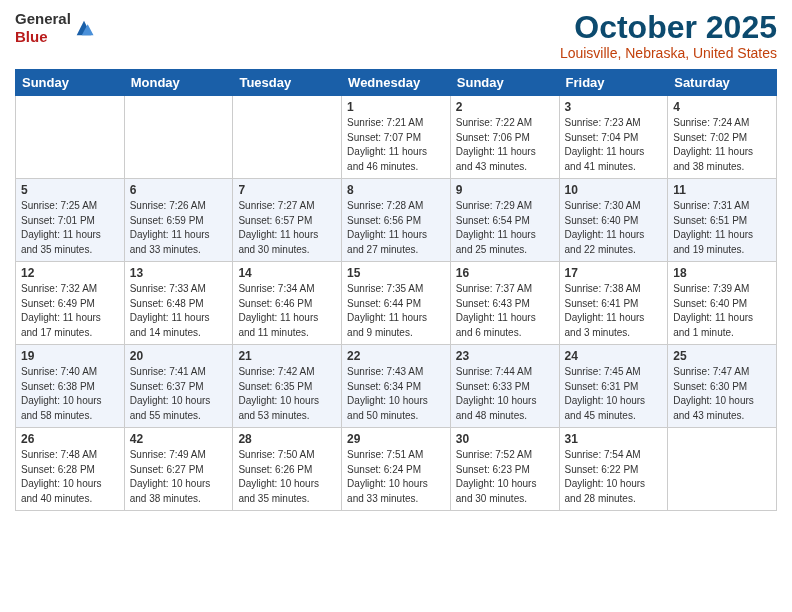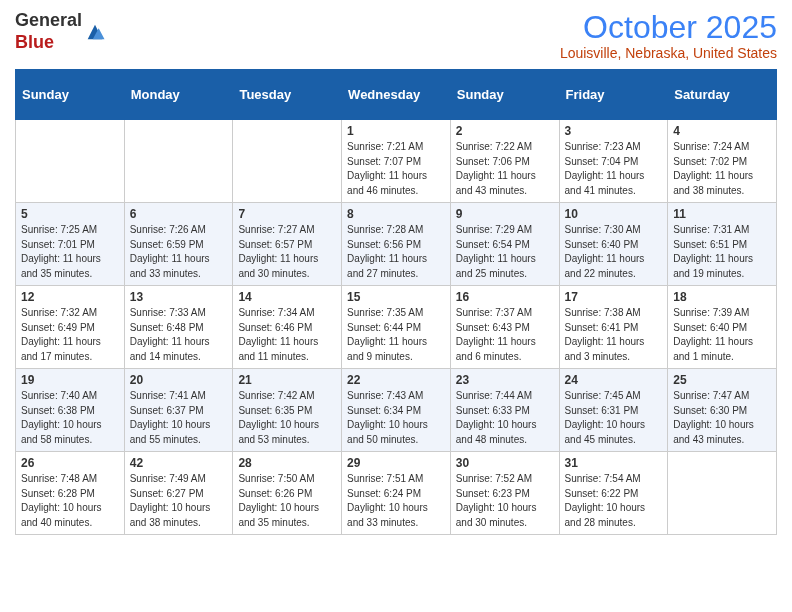--- a/index.html
+++ b/index.html
@@ -19,54 +19,54 @@
       justify-content: space-between;
       align-items: flex-start;
       margin-bottom: 8px;
     }
     .logo {
       display: flex;
       align-items: center;
       gap: 0;
     }
     .logo-text {
-      font-size: 18px;
+      font-size: 15px;
       font-weight: bold;
       line-height: 1.2;
     }
     .logo-general { color: #333; }
     .logo-blue { color: #b91c1c; }
     .logo-icon {
       width: 22px;
       height: 22px;
       margin-left: 2px;
     }
     .title-block {
       text-align: right;
     }
     .month-title {
       font-size: 32px;
-      font-weight: normal;
-      color: #3b82f6;
+      font-weight: bold;
+      color: #0c4a6e;
       line-height: 1.1;
     }
     .location {
       font-size: 14px;
       color: #c2410c;
     }
     table {
       width: 100%;
       border-collapse: collapse;
       table-layout: fixed;
     }
     th {
       background-color: #1a5fa8;
       color: white;
       text-align: left;
-      padding: 17px 6px;
+      padding: 5px 6px;
       font-size: 13px;
       font-weight: bold;
       border: 1px solid #1a5fa8;
     }
     td {
       border: 1px solid #ccc;
       vertical-align: top;
       padding: 4px 5px;
       font-size: 10.5px;
       color: #333;

